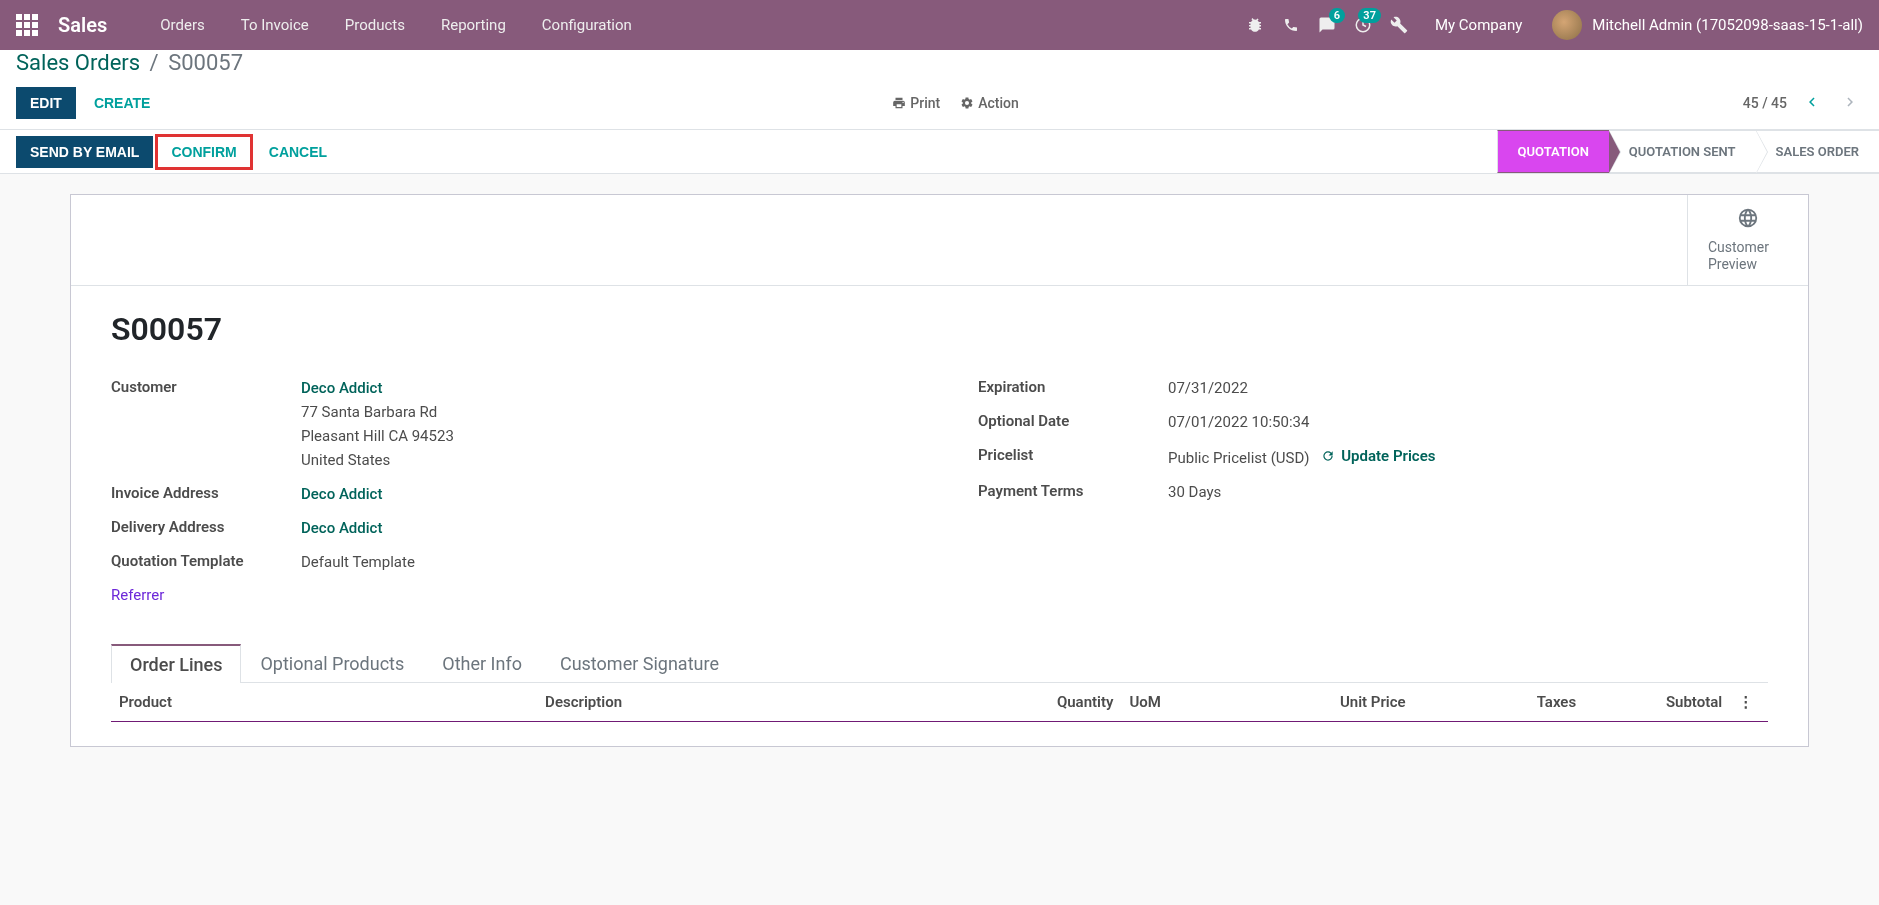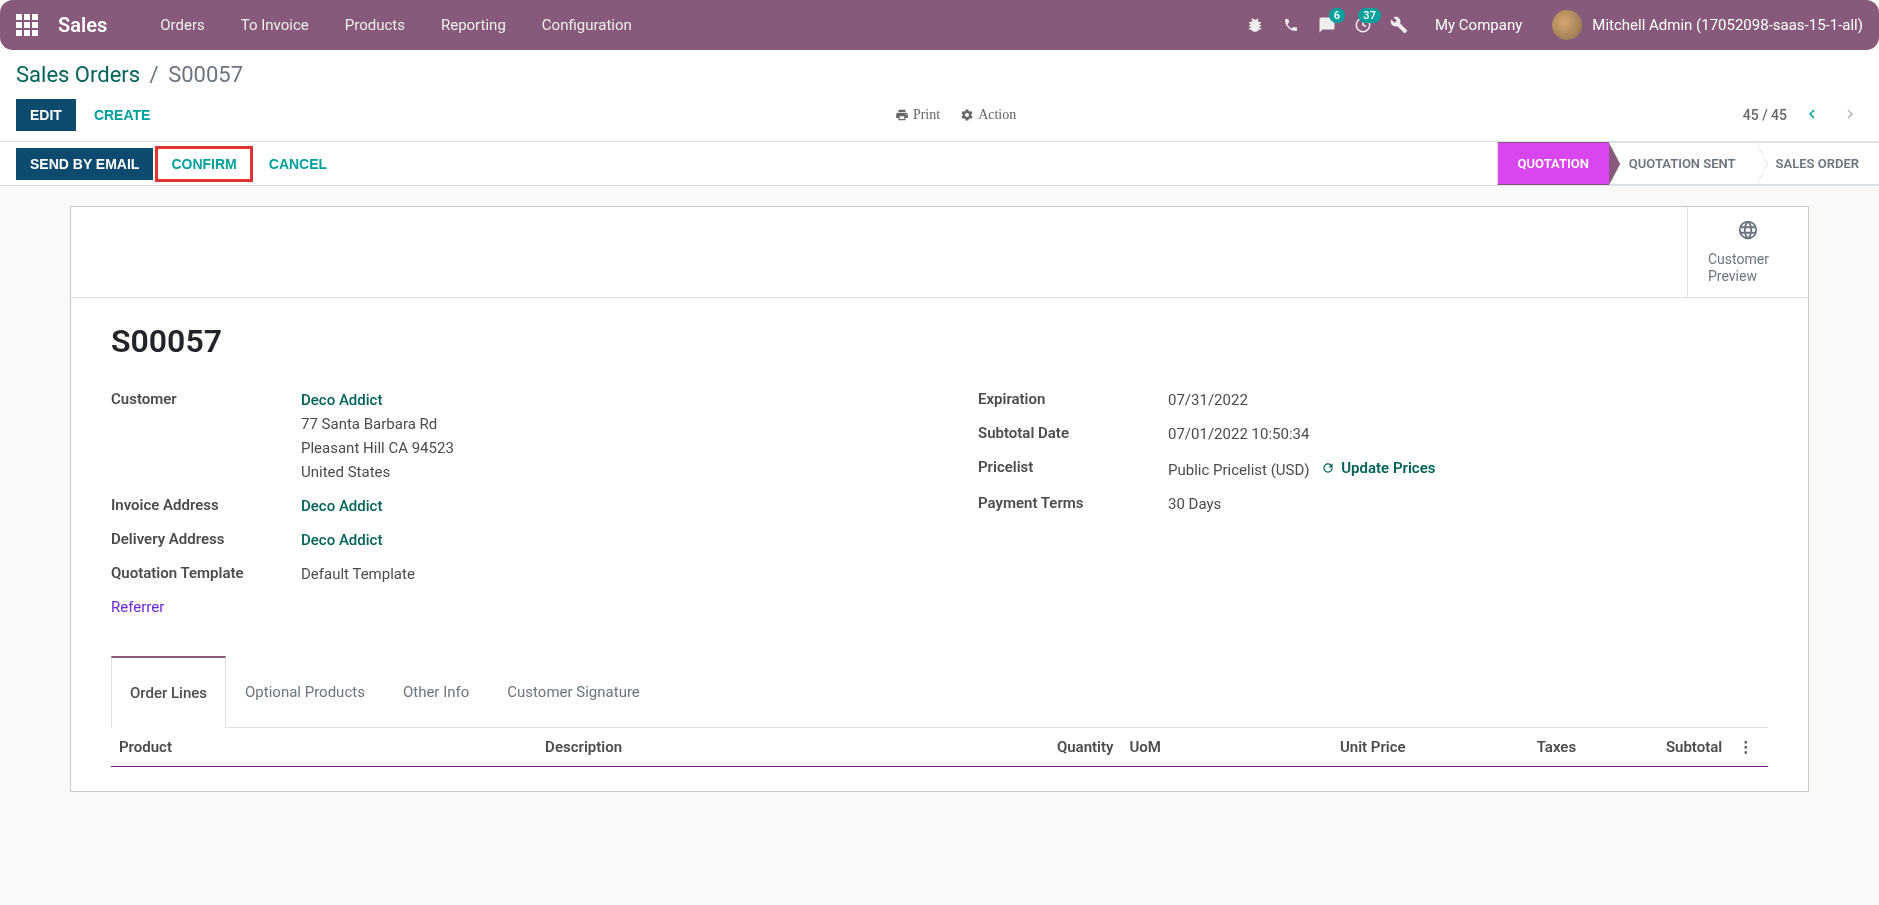--- a/index.html
+++ b/index.html
@@ -14,21 +14,20 @@
 
   
   .navbar {
     background: #875a7b;
     color: #fff;
     height: 50px;
     display: flex;
     align-items: center;
     padding: 0 16px;
     font-size: 15px;
-    border-radius: 13px;
   }
   .navbar .apps-icon {
     width: 22px; height: 22px;
     display: grid;
     grid-template-columns: repeat(3,6px);
     grid-template-rows: repeat(3,6px);
     gap: 2px;
     margin-right: 20px;
     cursor: pointer;
   }
@@ -86,21 +85,20 @@
   
   .control-panel {
     background: #fff;
     border-bottom: 1px solid #dee2e6;
     padding: 0 16px;
   }
   .cp-top {
     display: flex;
     align-items: center;
     justify-content: space-between;
-    padding-top: 12px;
   }
   .breadcrumb {
     font-size: 22px;
     color: #6c757d;
     font-weight: 400;
   }
   .breadcrumb a { color: #00635a; text-decoration: none; cursor: pointer; }
   .breadcrumb .sep { color: #6c757d; margin: 0 4px; }
   .cp-bottom {
     display: flex;
@@ -110,21 +108,21 @@
   .btn {
     border: none;
     padding: 8px 14px;
     font-size: 14px;
     font-weight: 600;
     cursor: pointer;
     margin-right: 4px;
   }
   .btn-primary { background: #0c4a6e; color: #fff; }
   .btn-secondary { background: transparent; color: #00a09d; }
-  .cp-center { flex: 1; display: flex; justify-content: center; gap: 20px; font-family: Liberation Serif, serif; }
+  .cp-center { flex: 1; display: flex; justify-content: center; gap: 20px; }
   .cp-center .ctrl { color: #666; cursor: pointer; font-weight: 500; display: flex; align-items: center; gap: 4px;}
   .cp-right { display: flex; align-items: center; gap: 12px; color: #666;}
   .cp-right .pager { font-weight: 500; }
   .cp-right .chev { color: #00a09d; cursor: pointer; padding: 4px;}
   .cp-right .chev.disabled { color: #adb5bd; }
 
   
   .statusbar {
     background: #fff;
     border-bottom: 1px solid #dee2e6;
@@ -211,27 +209,27 @@
   .form-row { display: flex; margin-bottom: 10px; font-size: 15px;}
   .form-row .label { width: 190px; font-weight: 600; color: #4c4c4c; padding-top: 2px;}
   .form-row .label.muted { color: #6d28d9; font-weight: 400;}
   .form-row .value { flex: 1; color: #4c4c4c; line-height: 1.6;}
   .link { color: #00635a; font-weight: 500; cursor: pointer; }
   .update-link { display: inline-flex; align-items: center; gap: 6px; margin-left: 8px;}
 
   
   .tabs { display: flex; border-bottom: 1px solid #dee2e6; margin-top: 30px; }
   .tab {
-    padding: 26px 18px;
+    padding: 8px 18px;
     color: #6c757d;
     cursor: pointer;
     border: 1px solid transparent;
     border-bottom: none;
     margin-bottom: -1px;
-    font-size: 15px;
+    font-size: 18px;
   }
   .tab.active {
     color: #4c4c4c;
     font-weight: 500;
     border-color: #dee2e6;
     border-top: 2px solid #875a7b;
     background: #fff;
   }
 
   
@@ -399,21 +397,21 @@
             <div class="value"></div>
           </div>
         </div>
 
         <div class="form-col">
           <div class="form-row">
             <div class="label">Expiration</div>
             <div class="value">07/31/2022</div>
           </div>
           <div class="form-row">
-            <div class="label">Subtotal Date</div>
+            <div class="label">Optional Date</div>
             <div class="value">07/01/2022 10:50:34</div>
           </div>
           <div class="form-row">
             <div class="label">Pricelist</div>
             <div class="value">
               <span>Public Pricelist (USD)</span>
               <span class="link update-link">
                 <svg width="14" height="14" viewBox="0 0 24 24" fill="#00635a">
                     <path d="M17.65 6.35A7.95 7.95 0 0012 4a8 8 0 108 8h-2a6 6 0 11-1.76-4.24L13 11h7V4l-2.35 2.35z"></path>
                   </svg>

